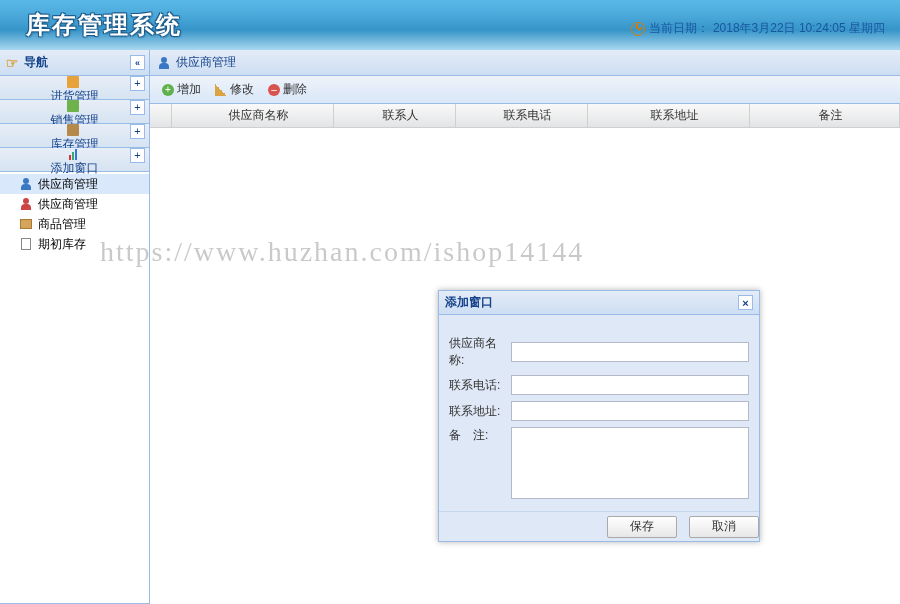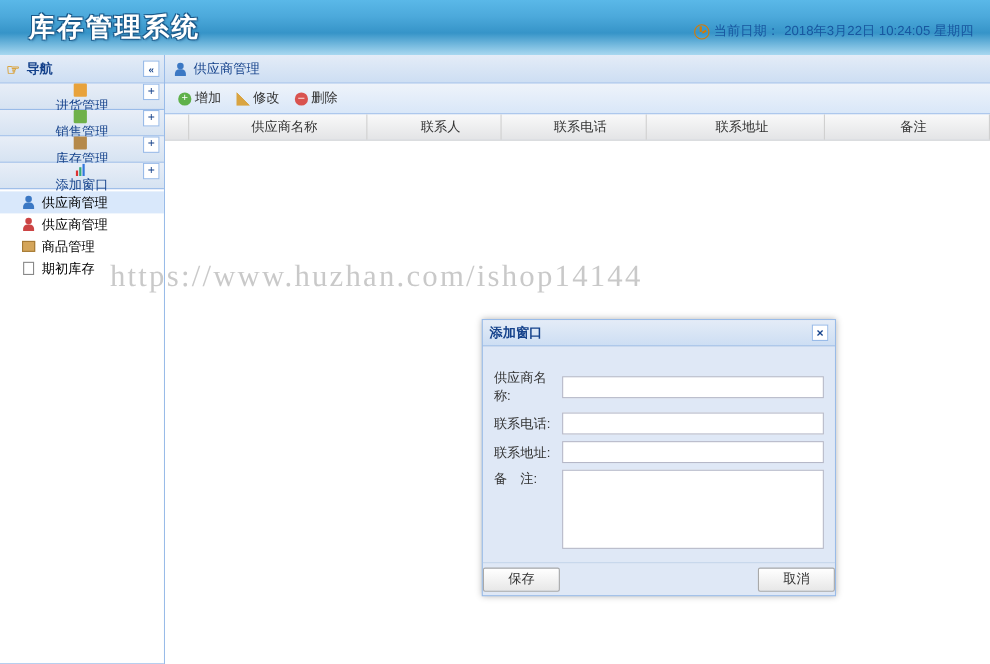--- a/index.html
+++ b/index.html
@@ -238,21 +238,21 @@
       background: #fff;
       resize: none;
       padding: 3px;
     }
     .dialog-foot {
       height: 30px;
       background: #dfe8f6;
       border-top: 1px solid #c6d6ec;
       display: flex;
       align-items: center;
-      justify-content: space-between;
+      justify-content: flex-end;
       gap: 12px;
     }
     .dlg-btn {
       width: 70px;
       height: 22px;
       background: linear-gradient(to bottom,#fff,#e7e7e7);
       border: 1px solid #a9a9a9;
       border-radius: 2px;
       cursor: pointer;
       color: #333;

